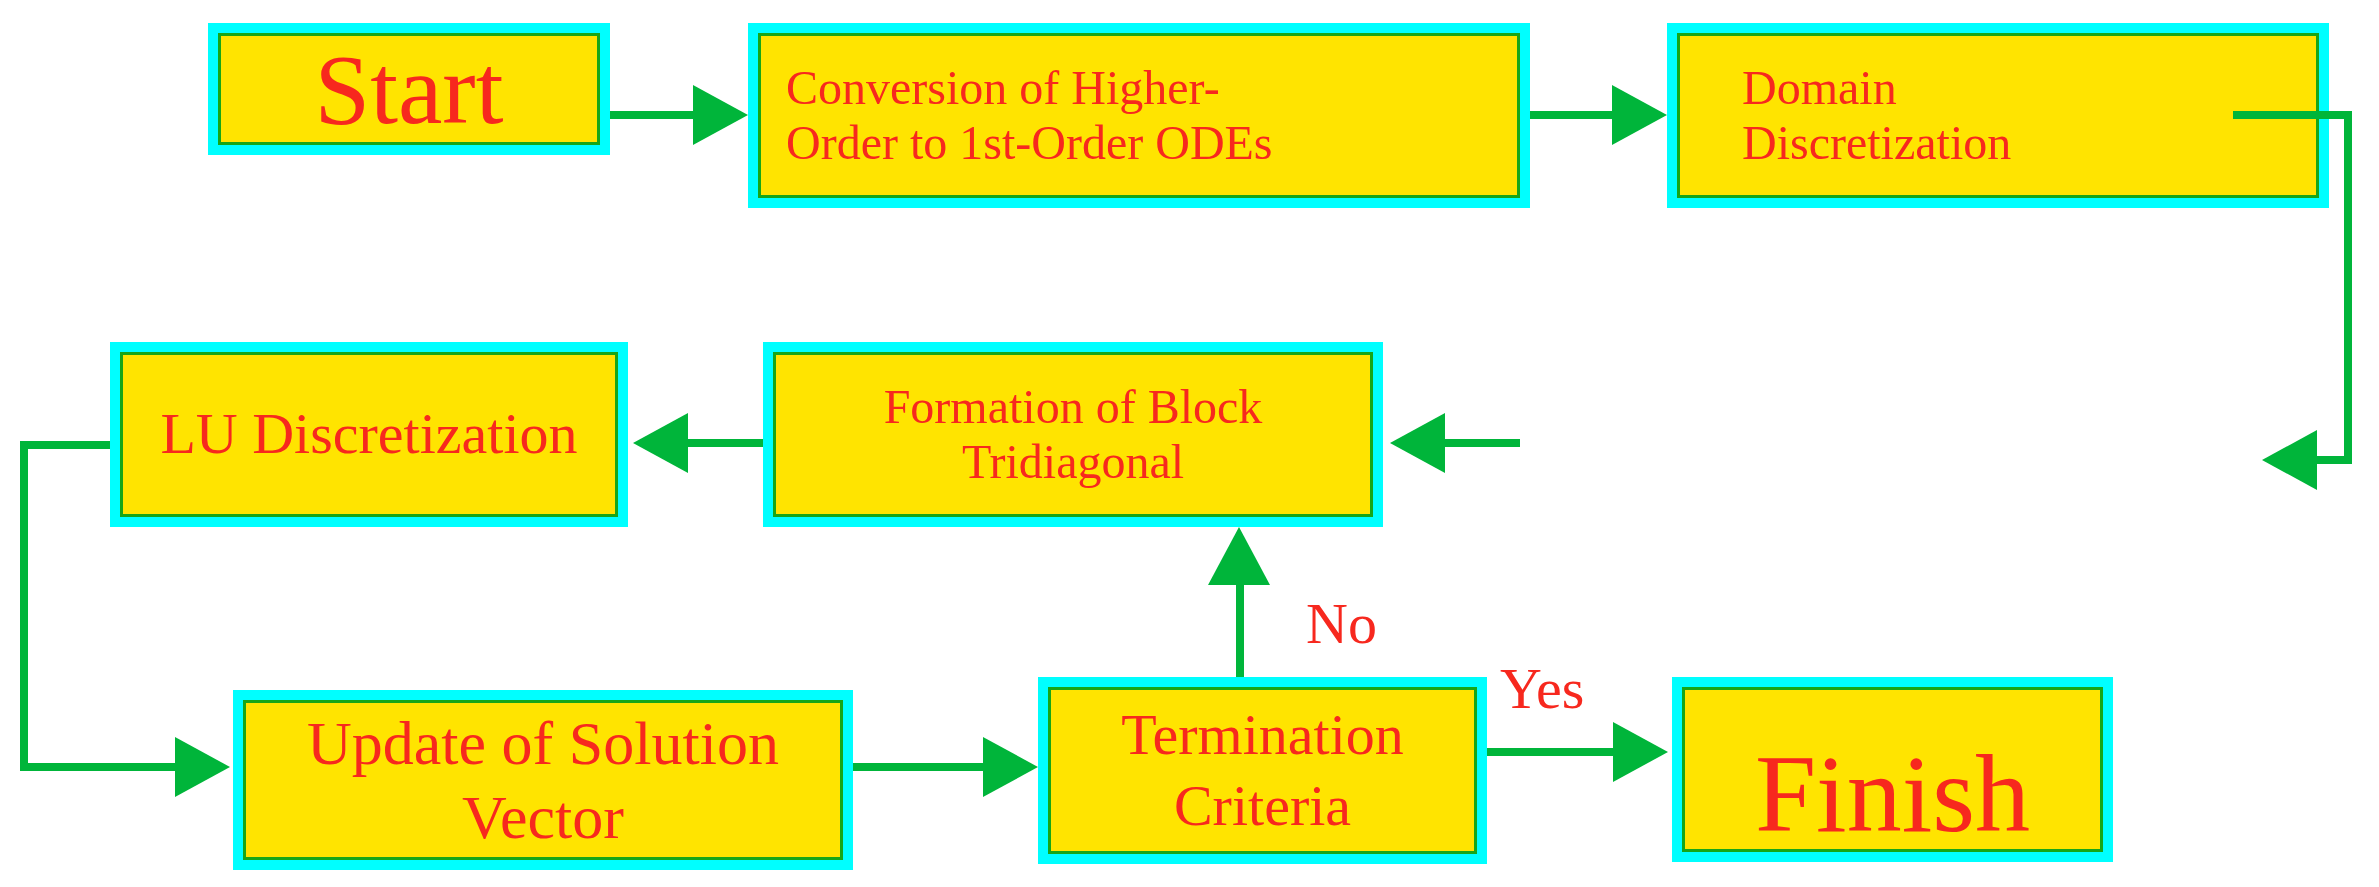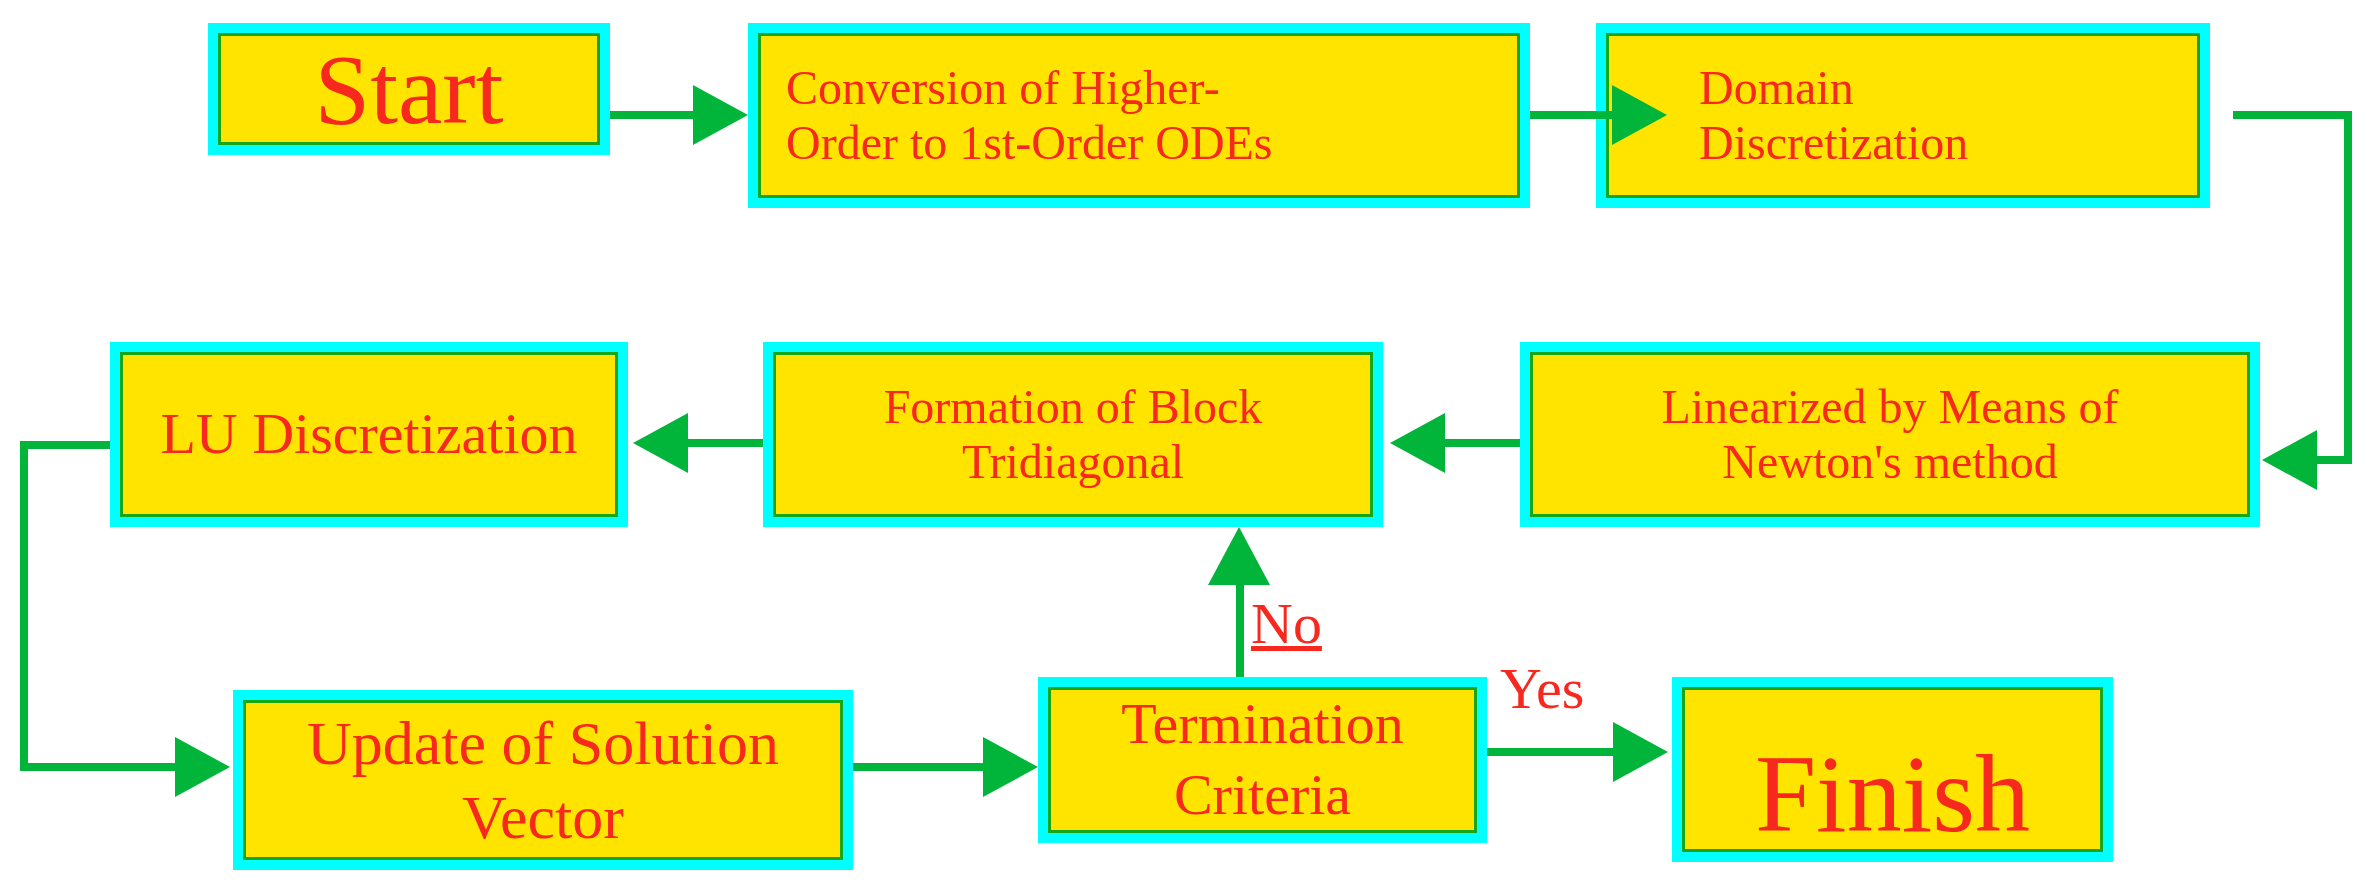--- a/index.html
+++ b/index.html
@@ -51,45 +51,41 @@
 
   <div class="node fs-start" style="left:208px; top:23px; width:402px; height:132px;">
     <span class="line">Start</span>
   </div>
 
   <div class="node fs-big align-left" style="left:748px; top:23px; width:782px; height:185px; padding-left:28px;">
     <span class="line">Conversion of Higher-</span>
     <span class="line">Order to 1st-Order ODEs</span>
   </div>
 
-  <div class="node fs-big align-left" style="left:1596px; top:23px; width:614px; height:185px; padding-left:93px;">
+  <div class="node fs-big align-left" style="left:1667px; top:23px; width:662px; height:185px; padding-left:65px;">
     <span class="line">Domain</span>
     <span class="line">Discretization</span>
   </div>
 
   <div class="node fs-med" style="left:110px; top:342px; width:518px; height:185px;">
     <span class="line">LU Discretization</span>
   </div>
 
   <div class="node fs-big" style="left:763px; top:342px; width:620px; height:185px;">
     <span class="line">Formation of Block</span>
     <span class="line">Tridiagonal</span>
   </div>
 
-  <div class="node fs-big" style="left:1520px; top:342px; width:740px; height:185px;">
-    <span class="line">Linearized by Means of</span>
-    <span class="line">Newton's method</span>
-  </div>
 
   <div class="node fs-upd" style="left:233px; top:690px; width:620px; height:180px;text-align:right;">
     <span class="line">Update of Solution</span>
     <span class="line">Vector</span>
   </div>
 
-  <div class="node fs-med" style="left:1038px; top:677px; width:449px; height:166px;">
+  <div class="node fs-med" style="left:1038px; top:677px; width:449px; height:187px;">
     <span class="line">Termination</span>
     <span class="line">Criteria</span>
   </div>
 
   <div class="node fs-finish" style="left:1672px; top:677px; width:441px; height:185px;justify-content:flex-end;">
     <span class="line">Finish</span>
   </div>
 
   <div class="hline" style="left:610px; top:111px; width:85px; height:8px;"></div>
   <div class="head head-right" style="left:693px; top:85px;"></div>
@@ -115,15 +111,15 @@
 
   <div class="hline" style="left:853px; top:763px; width:130px; height:8px;"></div>
   <div class="head head-right" style="left:983px; top:737px;"></div>
 
   <div class="hline" style="left:1487px; top:748px; width:126px; height:8px;"></div>
   <div class="head head-right" style="left:1613px; top:722px;"></div>
   <span class="edge-label" style="left:1500px; top:660px;">Yes</span>
 
   <div class="vline" style="left:1236px; top:585px; width:8px; height:92px;"></div>
   <div class="head head-up" style="left:1208px; top:527px;"></div>
-  <span class="edge-label" style="left:1251px; top:595px;text-decoration:underline;">No</span>
+  <span class="edge-label" style="left:1306px; top:595px;">No</span>
 
 </div>
 
 </body></html>

